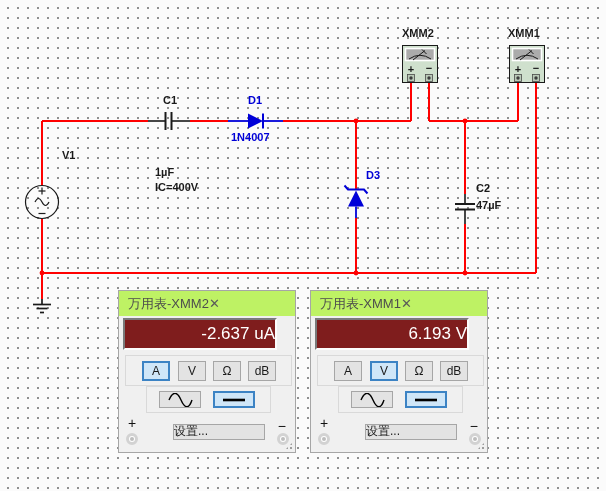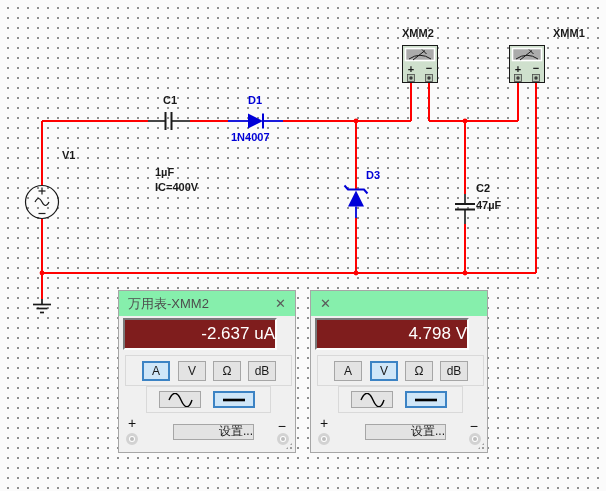--- a/index.html
+++ b/index.html
@@ -16,22 +16,22 @@
   }
   .lbl{position:absolute;font-size:11px;font-weight:bold;color:#1a1a1a;line-height:15px;white-space:pre;}
   .lbl.blue{color:#0000d8;}
 
   
   .mm-dialog{
     position:absolute;top:290px;width:178px;height:163px;
     background:#f0f0f0;border:1px solid #a6a6a6;box-sizing:border-box;
   }
   .mm-titlebar{
-    position:absolute;left:0;top:0;right:0;height:25px;background:#86efac;
-    display:flex;align-items:center;justify-content:space-between;
+    position:absolute;left:0;top:0;right:0;height:25px;background:#bef264;
+    display:flex;align-items:center;
     padding:0 9px;box-sizing:border-box;
   }
   .mm-title{font-size:13px;color:#4d4d4d;}
   .mm-close{font-size:13px;color:#5a5a5a;line-height:13px;cursor:default;}
   .mm-display{
     position:absolute;left:4px;right:18px;top:27px;height:28px;
     background:#7f1d1d;color:#fff;
     border:2px solid;border-color:#7a7a7a #fdfdfd #fdfdfd #7a7a7a;
     font-size:17px;text-align:right;line-height:27px;box-sizing:content-box;
   }
@@ -61,23 +61,23 @@
   .mm-minusmark{position:absolute;right:9px;top:127px;font-size:14px;color:#111;}
   .mm-terminal{
     position:absolute;top:142px;width:12px;height:12px;border-radius:50%;
     background:#fff;border:3px solid #d2d2d2;box-sizing:border-box;
   }
   .mm-terminal::after{
     content:"";position:absolute;left:1px;top:1px;width:4px;height:4px;border-radius:50%;background:#bdbdbd;
   }
   .mm-terminal.left{left:7px;} .mm-terminal.right{right:6px;}
   .mm-settings{
-    position:absolute;left:54px;top:133px;width:81px;height:16px;
+    position:absolute;left:54px;top:133px;width:92px;height:16px;
     background:#e3e3e3;border:1px solid #a6a6a6;box-sizing:border-box;
-    font-size:12px;color:#1a1a1a;text-align:right;line-height:13px;
+    font-size:12px;color:#1a1a1a;text-align:left;line-height:13px;
   }
   .mm-grip{
     position:absolute;right:1px;bottom:1px;width:10px;height:10px;
     background-image:radial-gradient(circle,#9d9d9d 1px,transparent 1.2px);
     background-size:4px 4px;background-position:1px 1px;
     clip-path:polygon(100% 0,100% 100%,0 100%);
   }
 </style>
 </head>
 <body>
@@ -178,21 +178,21 @@
       <text x="9" y="28" font-size="11" font-weight="bold" text-anchor="middle" fill="#1a1a1a">+</text>
       <text x="27" y="27" font-size="11" font-weight="bold" text-anchor="middle" fill="#1a1a1a">−</text>
       <rect x="5.5" y="29.5" width="7" height="7" fill="#b9c9b7" stroke="#4a4a4a" stroke-width="0.8"></rect>
       <rect x="23.5" y="29.5" width="7" height="7" fill="#b9c9b7" stroke="#4a4a4a" stroke-width="0.8"></rect>
       <circle cx="9" cy="33" r="1.7" fill="#3c3c3c"></circle>
       <circle cx="27" cy="33" r="1.7" fill="#3c3c3c"></circle>
     </g>
   </svg>
 
   <div class="lbl" style="left:402px;top:26px;">XMM2</div>
-  <div class="lbl" style="left:508px;top:26px;margin-left:45px;">XMM1</div>
+  <div class="lbl" style="left:508px;top:26px;">XMM1</div>
 
   <div class="lbl" style="left:62px;top:148px;">V1</div>
 
   <div class="lbl" style="left:163px;top:93px;">C1</div>
   <div class="lbl" style="left:155px;top:130px;margin-top:35px;"><span>1µF</span><br><span>IC=400V</span></div>
 
   <div class="lbl blue" style="left:248px;top:93px;">D1</div>
   <div class="lbl blue" style="left:231px;top:130px;">1N4007</div>
 
   <div class="lbl blue" style="left:366px;top:168px;">D3</div>
@@ -227,23 +227,24 @@
     <span class="mm-plusmark">+</span>
     <span class="mm-minusmark">−</span>
     <div class="mm-terminal left"></div>
     <div class="mm-terminal right"></div>
     <div class="mm-settings">设置...</div>
     <div class="mm-grip"></div>
   </div>
 
   <div class="mm-dialog" style="left:310px;">
     <div class="mm-titlebar">
+      <span class="mm-title">万用表-XMM1</span>
       <span class="mm-close">✕</span>
     </div>
-    <div class="mm-display">4.798 V</div>
+    <div class="mm-display">6.193 V</div>
     <div class="mm-group1">
       <div class="mm-btn b0">A</div>
       <div class="mm-btn b1 sel">V</div>
       <div class="mm-btn b2">Ω</div>
       <div class="mm-btn b3">dB</div>
     </div>
     <div class="mm-group2">
       <div class="mm-wavebtn ac">
         <svg width="26" height="14">
             <path d="M2,7 C6,-2 10,-2 14,7 C18,16 22,16 25,7" stroke="#000" fill="none" stroke-width="1.4"></path>

